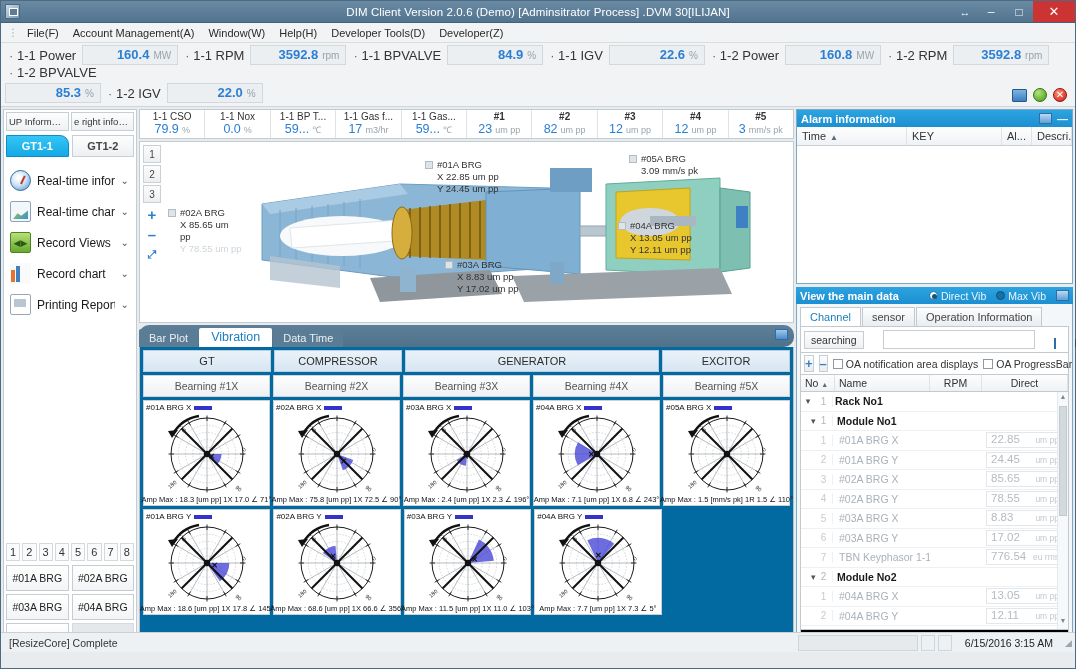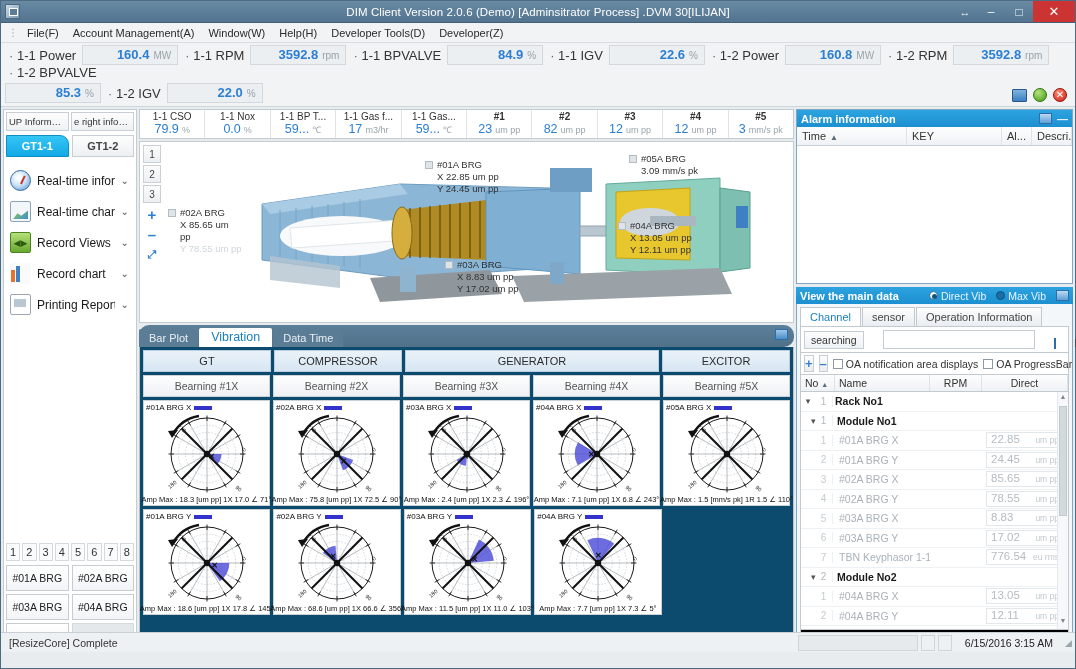--- a/index.html
+++ b/index.html
@@ -158,21 +158,21 @@
 
   
   .vib-panel { flex:1; display:flex; flex-direction:column; min-height:0; }
   .vib-tabs { display:flex; align-items:flex-end; height:22px; background: linear-gradient(#5d7f99,#4f7189); position:relative;border-radius:10px;}
   .vtab {
     padding:3px 10px 3px 10px; font-size:11px; color:#e9eef2; background:#5a7c95; margin-right:1px;
     border-top-left-radius:2px; border-top-right-radius:2px;
   }
   .vtab.active { background:#ffffff; color:#1a7fc1; font-size:12.5px; padding:2px 12px 3px; }
   .vib-tabs .tb-ic { position:absolute; right:6px; top:4px; width:13px;height:11px;background:linear-gradient(#9fc8ea,#4a8dc9); border:1px solid #2e6ea8;}
-  .vib-body { flex:1; background:#0c4a6e; border:1px solid #b8c3cb; border-top:0; padding:3px; display:flex; flex-direction:column; min-height:0;}
+  .vib-body { flex:1; background:#0369a1; border:1px solid #b8c3cb; border-top:0; padding:3px; display:flex; flex-direction:column; min-height:0;}
   .grp-row { display:flex; gap:3px; }
   .grp-cell {
     text-align:center; font-size:11px; color:#2b2b2b; padding:4px 0;
     background:linear-gradient(#eaf2f9,#d7e6f3); border:1px solid #b9cee0;
   }
   .brg-head-row { display:flex; gap:3px; margin-top:3px;}
   .brg-head {
     flex:1; text-align:center; font-size:10.5px; color:#555; padding:4px 0;
     background:linear-gradient(#fdfdfd,#eef1f4); border:1px solid #ccd4da;
   }

